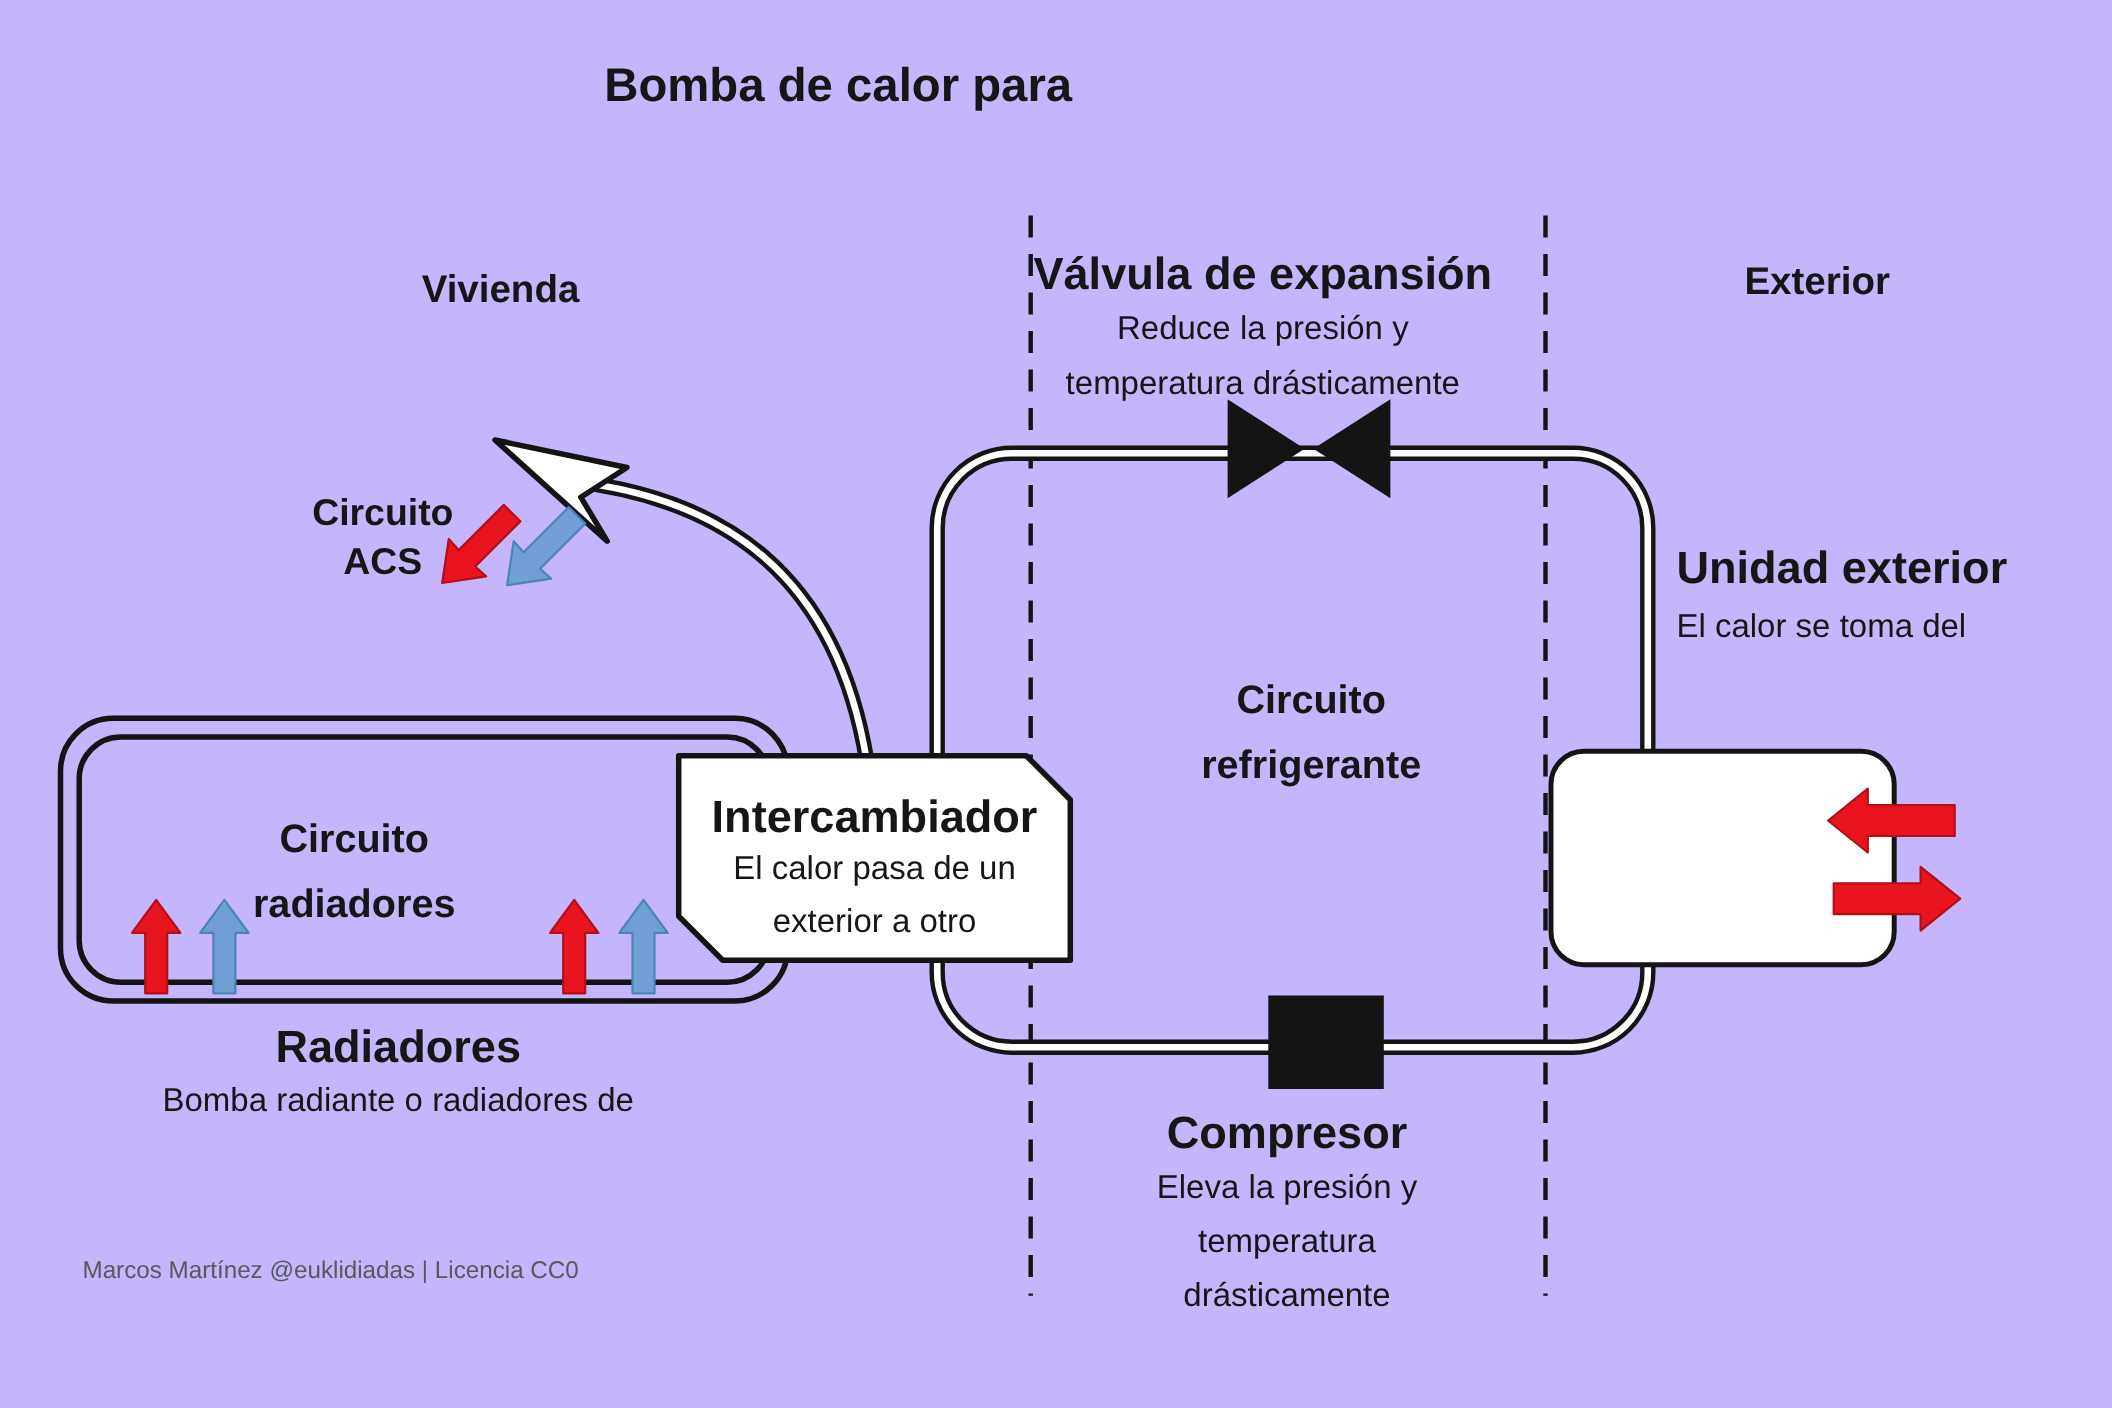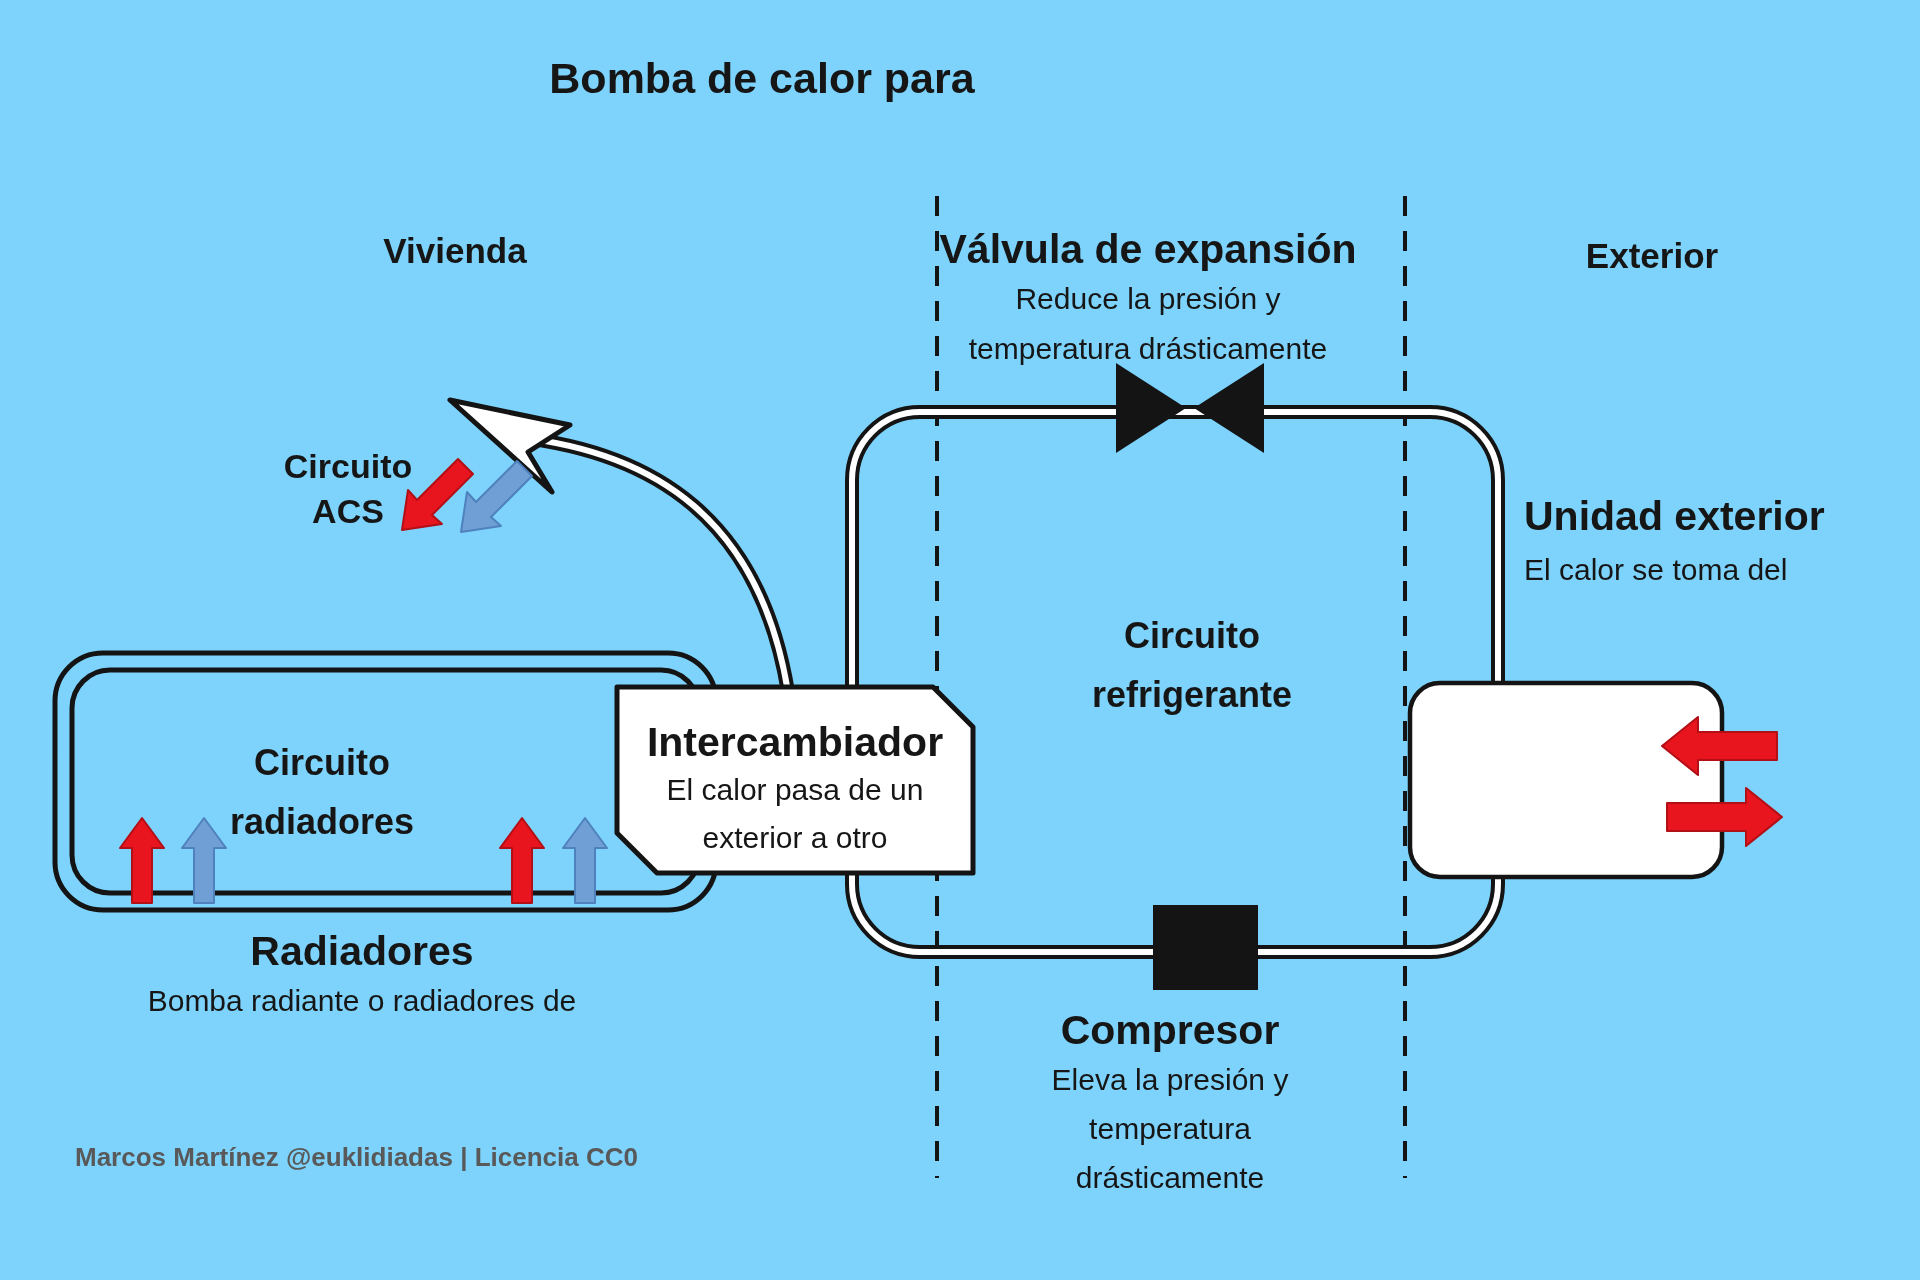--- a/index.html
+++ b/index.html
@@ -1,41 +1,41 @@
 <!DOCTYPE html>
 <html style="--hot: #e8141e; --hot-stroke: #b30f16; --cold: #6f9fd4; --cold-stroke: #4f81bd; --line: #141414; --credit: #595959;"><head>
 <meta charset="utf-8">
 <style>
   :root{
     --hot:#e8141e; --hot-stroke:#b30f16;
     --cold:#6f9fd4; --cold-stroke:#4f81bd;
     --line:#141414; --credit:#595959;
   }
   html,body{margin:0;padding:0;background:#fdfdfd;}
-  .canvas{position:relative;width:1920px;height:1280px;background:#7dd3fc;overflow:hidden;
+  .canvas{position:relative;width:1920px;height:1280px;background:#c4b5fd;overflow:hidden;
           font-family:"Liberation Sans",sans-serif;color:#161616;}
   svg.layer{position:absolute;left:0;top:0;}
   .pipe-thin{fill:none;stroke:var(--line);stroke-width:5;}
   .pipe-outer{fill:none;stroke:var(--line);stroke-width:14;}
   .pipe-inner{fill:none;stroke:#ffffff;stroke-width:6;}
   .dashed{stroke:var(--line);stroke-width:4;stroke-dasharray:20 15;}
   .box{fill:#ffffff;stroke:var(--line);stroke-width:5;stroke-linejoin:round;}
   .solid{fill:var(--line);}
   .arrow-hot{fill:var(--hot);stroke:var(--hot-stroke);stroke-width:2;stroke-linejoin:round;}
   .arrow-cold{fill:var(--cold);stroke:var(--cold-stroke);stroke-width:2;stroke-linejoin:round;}
   .whitehead{fill:#ffffff;stroke:var(--line);stroke-width:5;stroke-linejoin:round;}
   .label{position:absolute;white-space:nowrap;}
   .center{transform:translateX(-50%);text-align:center;}
   .b{font-weight:bold;}
   .title{font-size:43px;font-weight:bold;line-height:56px;}
   .zone{font-size:35px;font-weight:bold;}
   .big{font-size:36px;font-weight:bold;line-height:59px;}
   .blk{font-size:30px;line-height:50px;}
   .blk .b{font-size:41px;}
-  .credit{font-size:26px;color:var(--credit);font-weight:bold;}
+  .credit{font-size:22px;color:var(--credit);}
 </style>
 </head>
 <body>
 
 <div class="canvas">
 
   <svg class="layer" width="1920" height="1280" viewBox="0 0 1920 1280">
 
     <line class="dashed" x1="937" y1="196" x2="937" y2="1178"></line>
     <line class="dashed" x1="1405" y1="196" x2="1405" y2="1178"></line>
@@ -82,21 +82,21 @@
     <g>
       <polygon class="arrow-hot" points="1777,732 1698,732 1698,717 1662,746 1698,775 1698,760 1777,760"></polygon>
       <polygon class="arrow-hot" points="1667,803 1746,803 1746,788 1782,817 1746,846 1746,831 1667,831"></polygon>
     </g>
   </svg>
 
   <div class="label center title" style="left:762px;top:50px">
     <div>Bomba de calor para</div>
   </div>
 
-  <div class="label center zone" style="left:455px;top:231px">Vivienda</div>
+  <div class="label center zone" style="left:455px;top:244px">Vivienda</div>
 
   <div class="label center zone" style="left:1652px;top:236px">Exterior</div>
 
   <div class="label center" style="left:348px;top:444px;font-size:34px;font-weight:bold;line-height:45px">
     <div>Circuito</div>
     <div>ACS</div>
   </div>
 
   <div class="label center blk" style="left:1148px;top:224px">
     <div class="b">Válvula de expansión</div>

